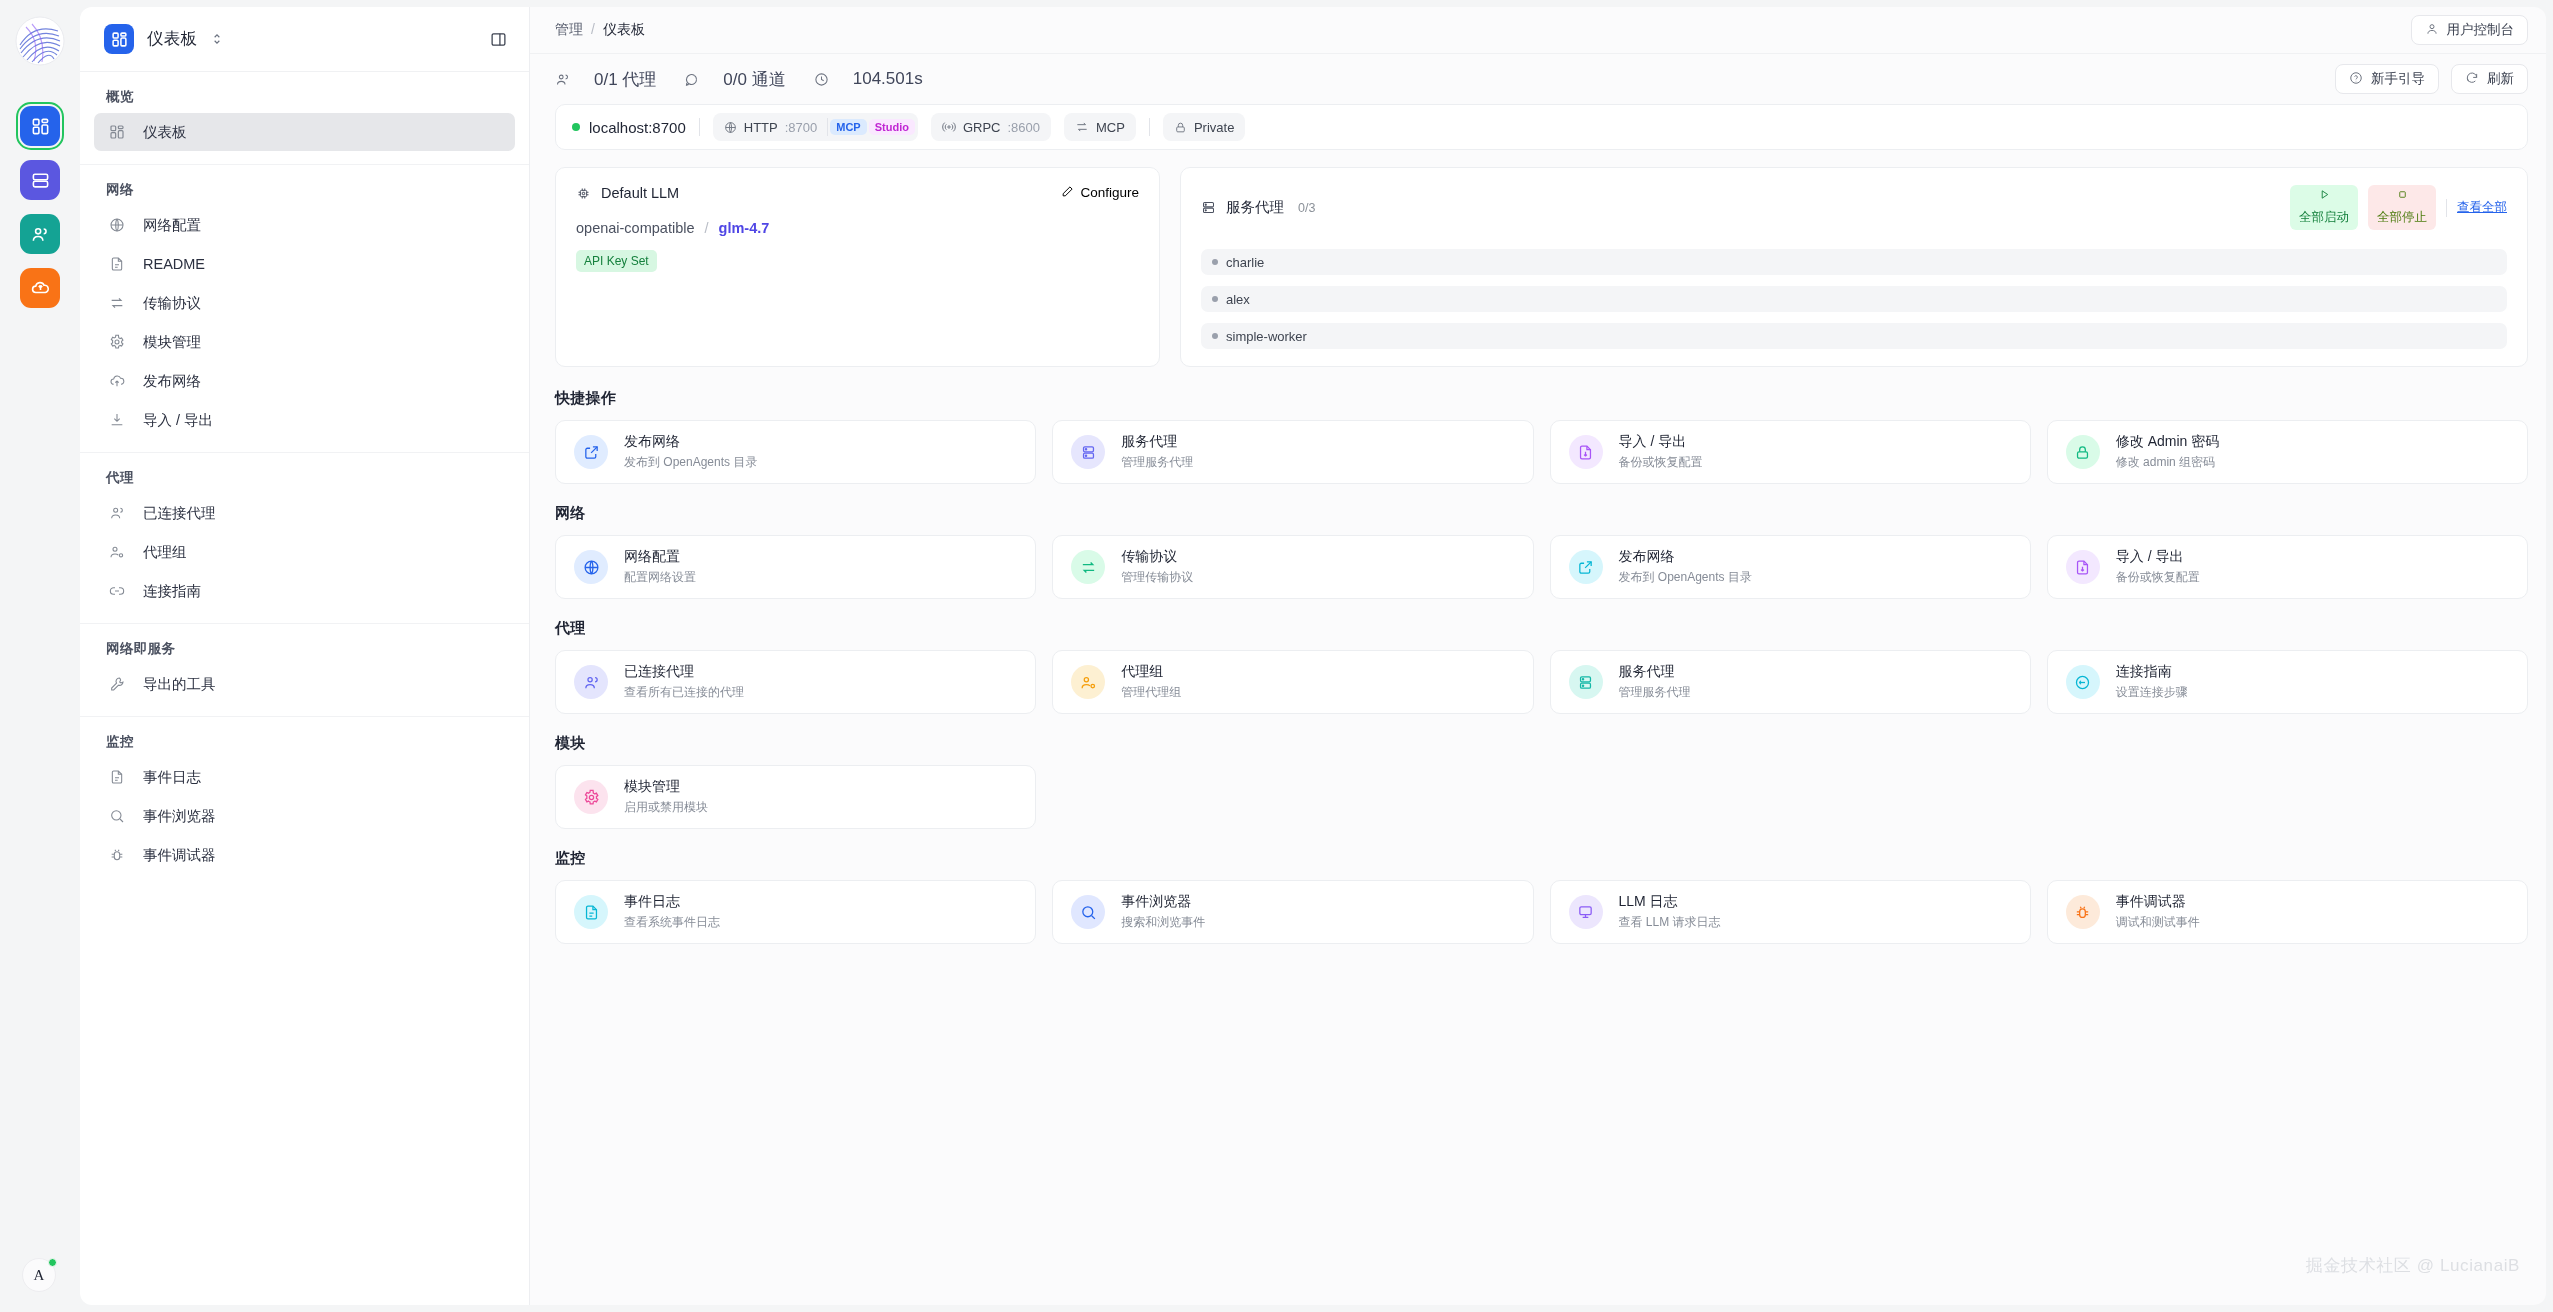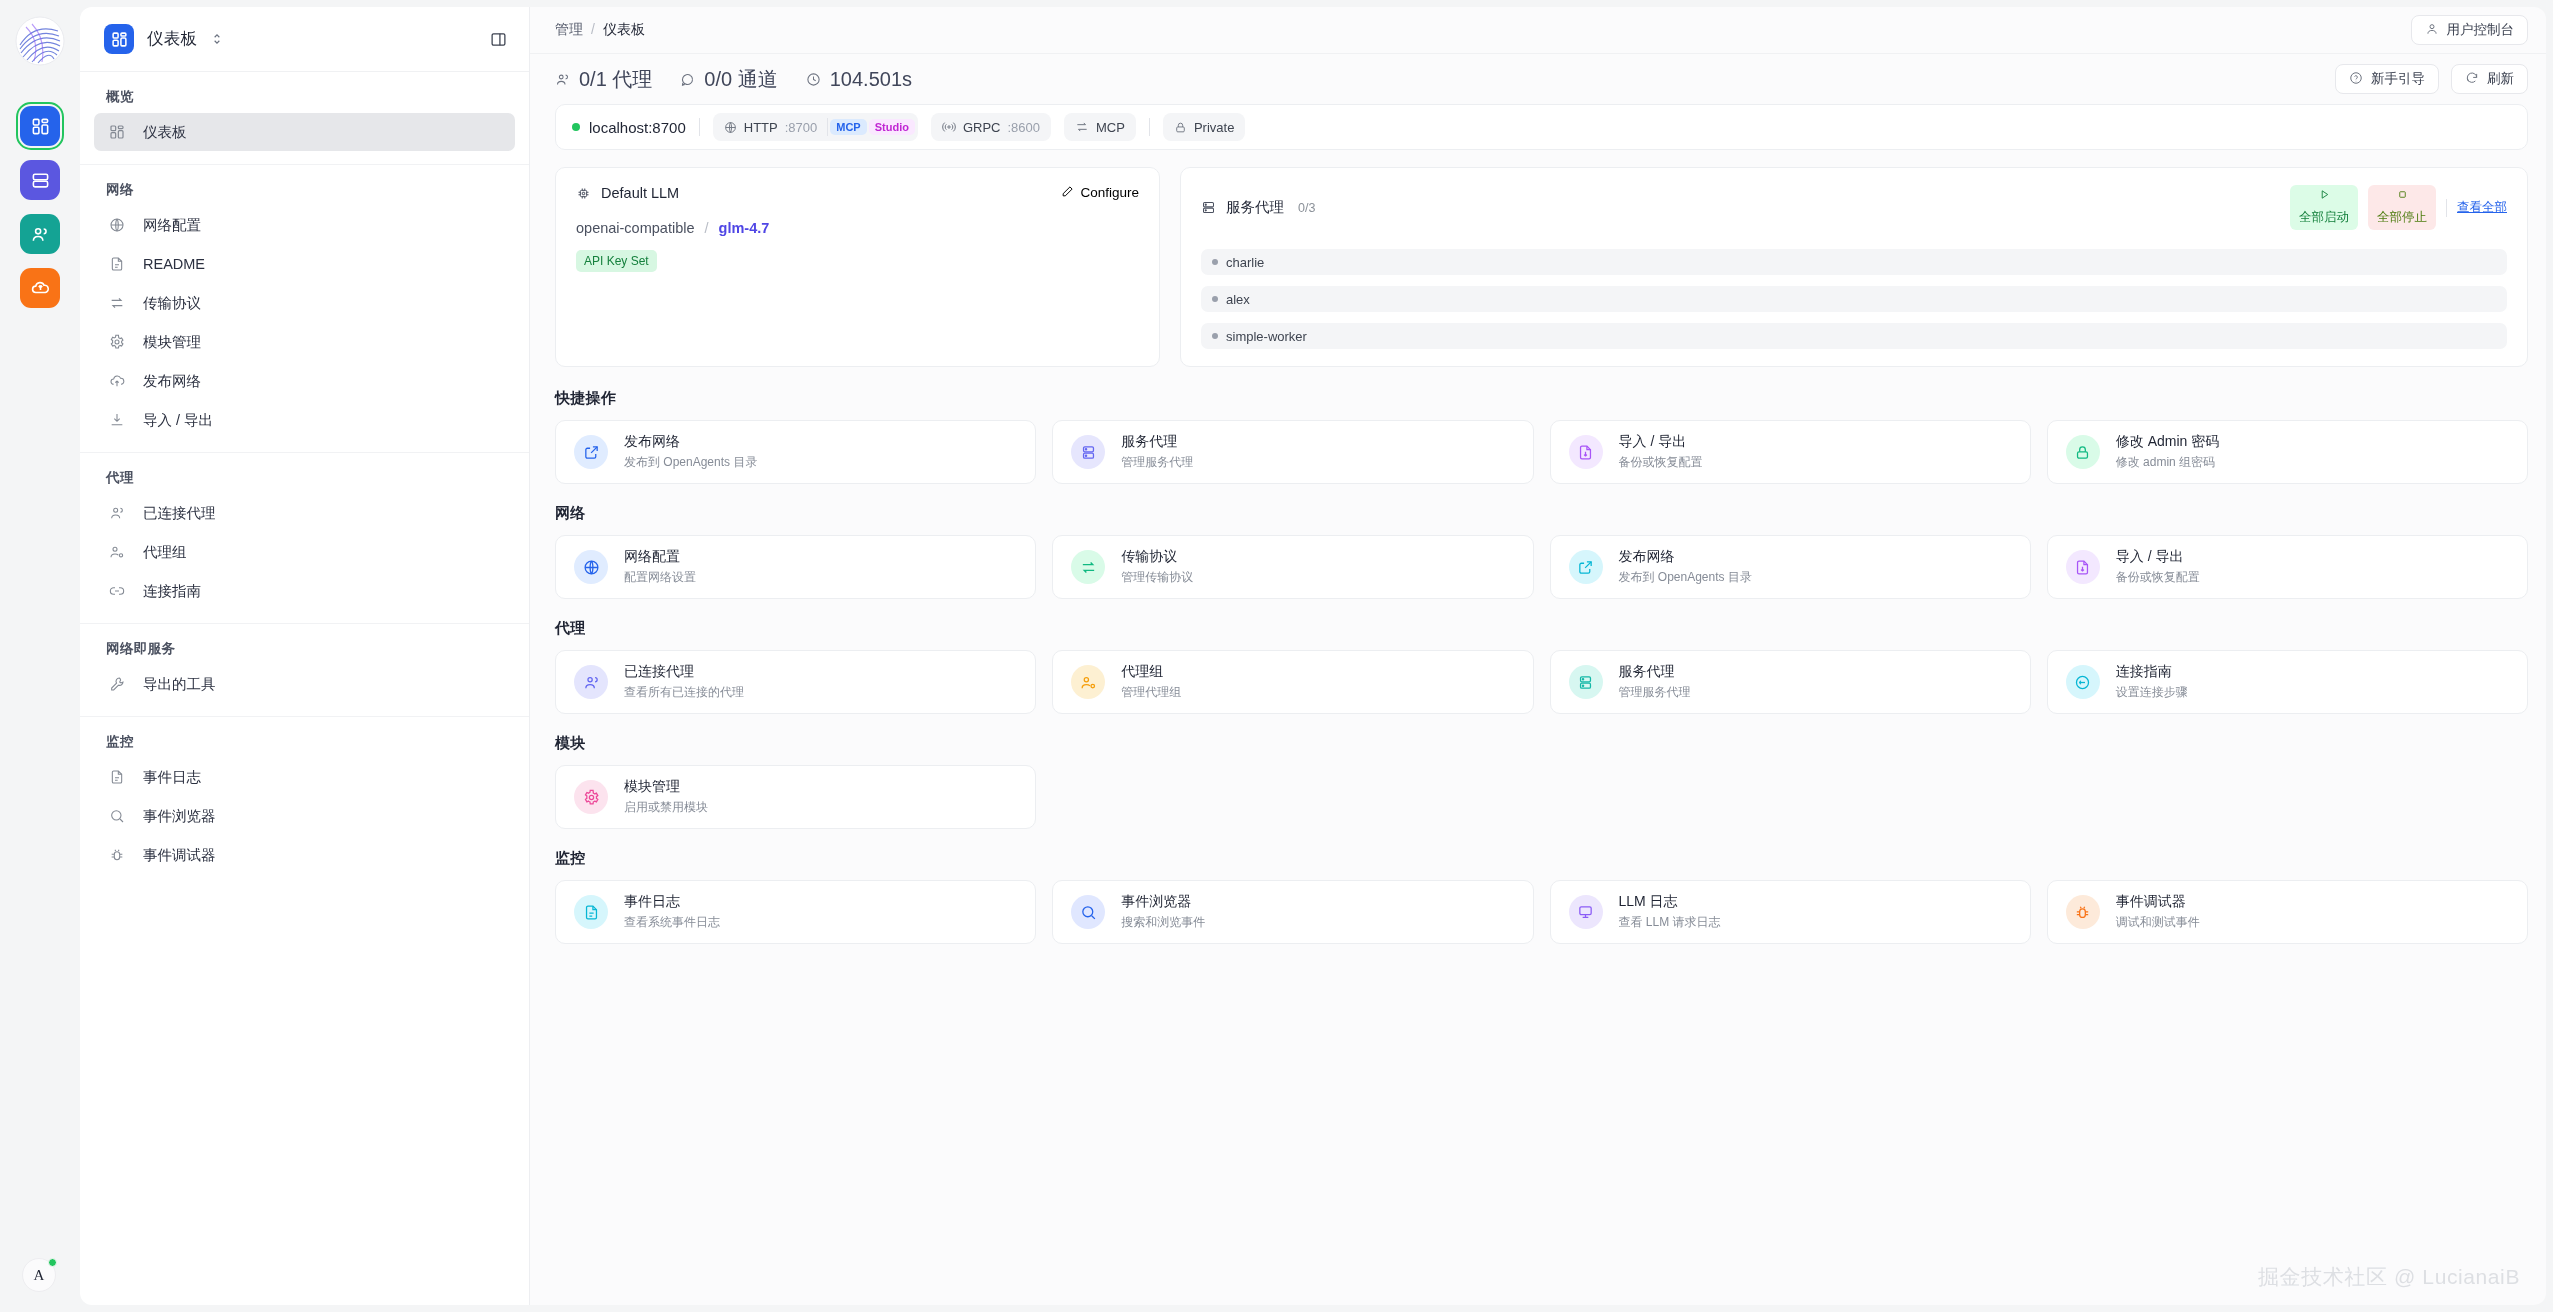--- a/index.html
+++ b/index.html
@@ -102,21 +102,21 @@
     display: inline-flex; align-items: center; gap: 8px;
     height: 30px; padding: 0 13px;
     border: 1px solid #e7e8ec; border-radius: 8px;
     background: #fff; font-size: 13.5px; color: #3b4150;
   }
 
   .subbar {
     height: 50px; display: flex; align-items: center;
     padding: 0 18px 0 25px; gap: 28px; flex: 0 0 50px;
   }
-  .stat { display: inline-flex; align-items: center; gap: 9px; font-size: 20px; color: #40465a; }
+  .stat { display: inline-flex; align-items: center; gap: 24px; font-size: 17px; color: #40465a; }
   .stat .ic { color: #6d7380; display: flex; }
   .subbar-right { margin-left: auto; display: flex; gap: 12px; }
 
   .content { flex: 1; overflow: hidden; padding: 0 18px 0 25px; }
 
   
   .serverbar {
     height: 46px; background: #fff; border: 1px solid #eceef1; border-radius: 10px;
     display: flex; align-items: center; padding: 0 16px; gap: 13px;
     margin-bottom: 17px;
@@ -169,22 +169,22 @@
   .acard .ico {
     width: 34px; height: 34px; border-radius: 50%;
     display: flex; align-items: center; justify-content: center;
     flex: 0 0 34px;
   }
   .acard .txt { display: flex; flex-direction: column; gap: 3px; }
   .acard .ti { font-size: 14px; color: #1f2433; }
   .acard .su { font-size: 12px; color: #868c97; }
 
   .watermark {
-    position: absolute; right: 26px; bottom: 14px;
-    font-size: 21px; color: #dddfe3; letter-spacing: .6px;
+    position: absolute; right: 26px; bottom: 28px;
+    font-size: 17px; color: #dddfe3; letter-spacing: .6px;
   }
   .sec-wrap { margin-bottom: 2px; }
 </style>
 </head>
 <body>
 
 <div class="app">
 
   <div class="rail">
     <div class="rail-logo">

